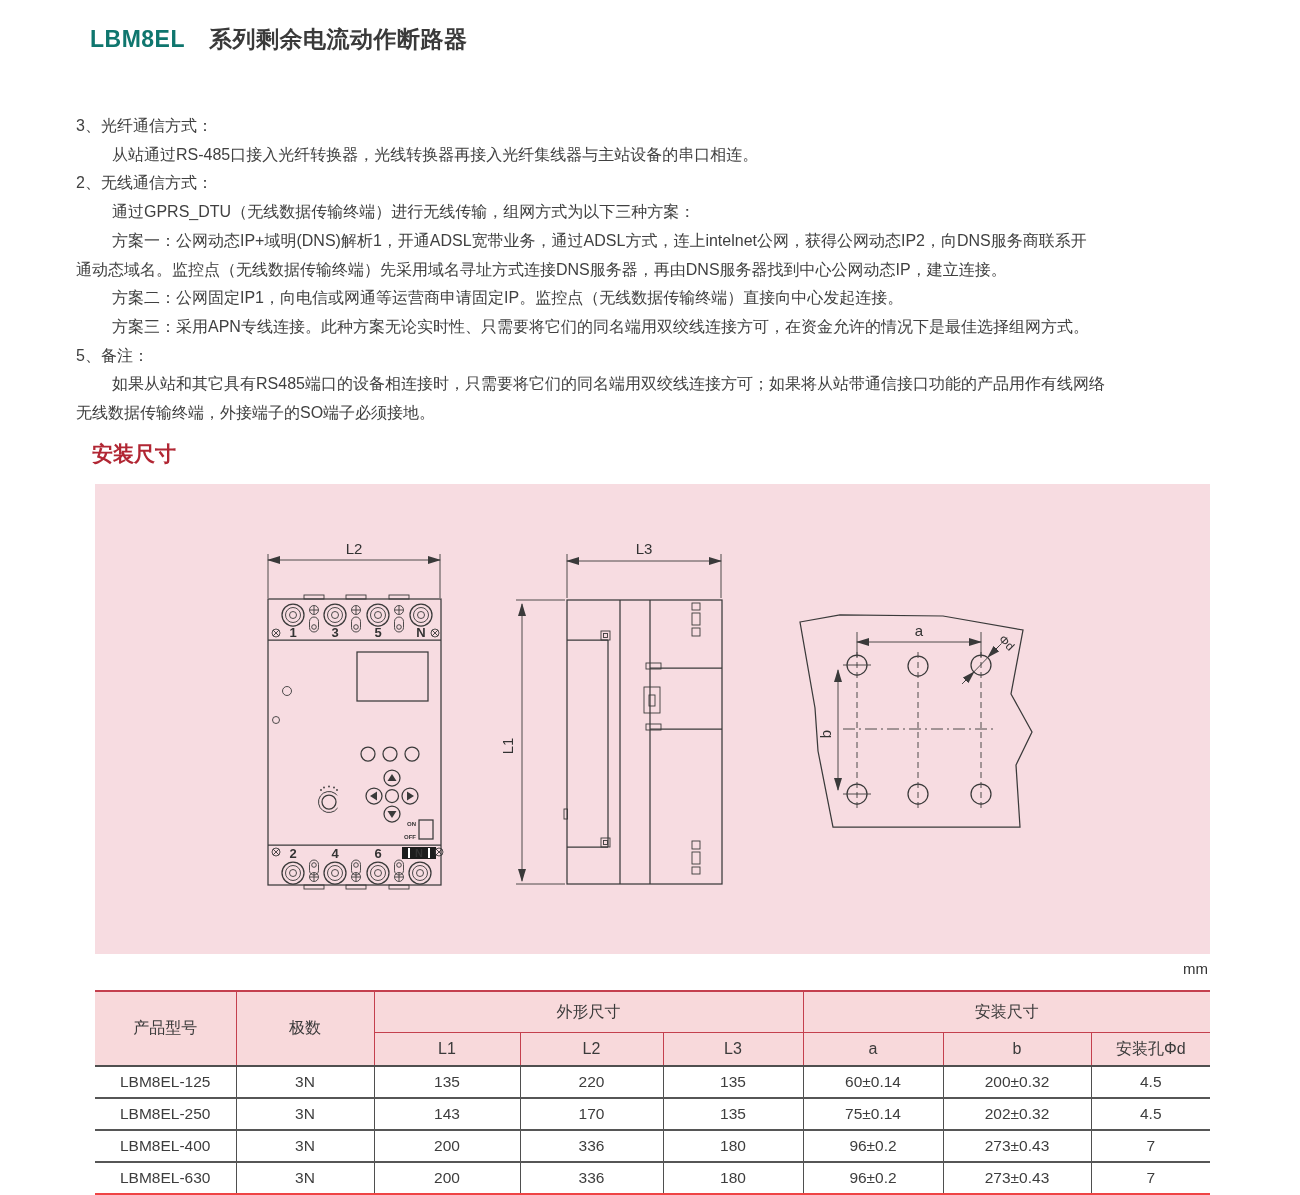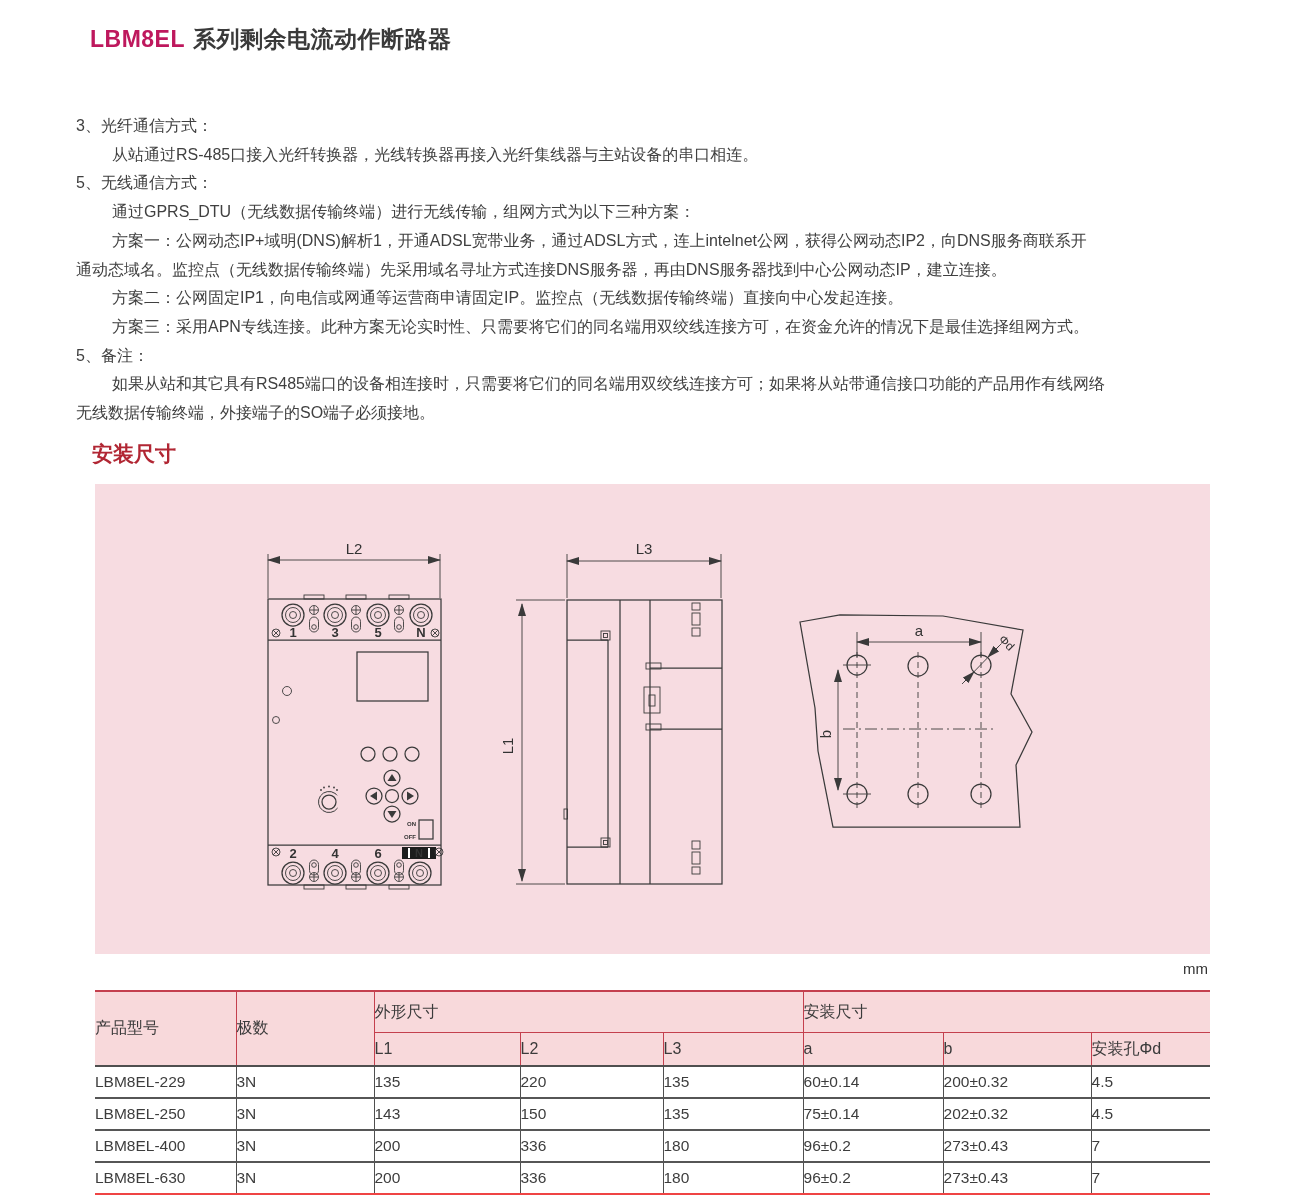--- a/index.html
+++ b/index.html
@@ -1,34 +1,34 @@
 <!DOCTYPE html>
 <html><head>
 <meta charset="utf-8">
 <style>
   html,body{margin:0;padding:0;background:#ffffff;}
   .page{position:relative;width:1300px;height:1195px;background:#ffffff;overflow:hidden;
         font-family:"Liberation Sans","DejaVu Sans",sans-serif;color:#3d3d3d;}
 
   .title{position:absolute;left:90px;top:24px;font-size:23px;font-weight:bold;letter-spacing:0.5px;white-space:nowrap;}
-  .title .model{color:#be185d;margin-right:8px;}
+  .title .model{color:#0f766e;margin-right:24px;}
   .title .rest{color:#3a3a3a;}
 
   .body-text{position:absolute;left:76px;top:112px;width:1130px;font-size:16px;line-height:28.7px;color:#404040;}
   .tline{white-space:nowrap;}
   .tline.ind{padding-left:36px;}
 
   .section-heading{position:absolute;left:92px;top:440px;font-size:21px;font-weight:bold;color:#b12633;}
 
   .panel{position:absolute;left:95px;top:484px;width:1115px;height:470px;background:#f7dce1;}
 
   .unit-label{position:absolute;right:92px;top:960px;font-size:15px;color:#333;}
 
   .dim-table{position:absolute;left:95px;top:990px;width:1115px;border-collapse:collapse;table-layout:fixed;}
-  .dim-table th,.dim-table td{padding:0;text-align:left;vertical-align:middle;font-weight:normal;}
+  .dim-table th,.dim-table td{padding:0;text-align:center;vertical-align:middle;font-weight:normal;}
   .dim-table thead th{background:#f8d9db;color:#3b3b3b;font-size:16px;}
   .dim-table thead tr.group-row th{height:40px;border-top:2.5px solid #c4404e;}
   .dim-table thead tr.sub-row th{height:32px;}
   .dim-table thead th{border-left:1.5px solid #c4404e;}
   .dim-table thead th.first{border-left:none;}
   .dim-table thead th.span-col{border-bottom:1.5px solid #c4404e;}
   .dim-table thead th.rowspan{border-bottom:2px solid #4f4f4f;}
   .dim-table thead tr.sub-row th{border-bottom:2px solid #4f4f4f;}
   .dim-table tbody td{height:30px;background:#ffffff;font-size:15.5px;color:#3d3d3d;
                       border-left:1.3px solid #4f4f4f;border-top:2px solid #565656;}
@@ -49,21 +49,21 @@
 
 <div class="page">
 
   <div class="title">
     <span class="model">LBM8EL</span><span class="rest">系列剩余电流动作断路器</span>
   </div>
 
   <div class="body-text">
     <div class="tline">3、光纤通信方式：</div>
     <div class="tline ind">从站通过RS-485口接入光纤转换器，光线转换器再接入光纤集线器与主站设备的串口相连。</div>
-    <div class="tline">5、无线通信方式：</div>
+    <div class="tline">2、无线通信方式：</div>
     <div class="tline ind">通过GPRS_DTU（无线数据传输终端）进行无线传输，组网方式为以下三种方案：</div>
     <div class="tline ind">方案一：公网动态IP+域明(DNS)解析1，开通ADSL宽带业务，通过ADSL方式，连上intelnet公网，获得公网动态IP2，向DNS服务商联系开</div>
     <div class="tline">通动态域名。监控点（无线数据传输终端）先采用域名寻址方式连接DNS服务器，再由DNS服务器找到中心公网动态IP，建立连接。</div>
     <div class="tline ind">方案二：公网固定IP1，向电信或网通等运营商申请固定IP。监控点（无线数据传输终端）直接向中心发起连接。</div>
     <div class="tline ind">方案三：采用APN专线连接。此种方案无论实时性、只需要将它们的同名端用双绞线连接方可，在资金允许的情况下是最佳选择组网方式。</div>
     <div class="tline">5、备注：</div>
     <div class="tline ind">如果从站和其它具有RS485端口的设备相连接时，只需要将它们的同名端用双绞线连接方可；如果将从站带通信接口功能的产品用作有线网络</div>
     <div class="tline">无线数据传输终端，外接端子的SO端子必须接地。</div>
   </div>
 
@@ -356,34 +356,34 @@
         <th>L1</th>
         <th>L2</th>
         <th>L3</th>
         <th>a</th>
         <th>b</th>
         <th>安装孔Φd</th>
       </tr>
     </thead>
     <tbody>
       <tr>
-        <td>LBM8EL-229</td>
+        <td>LBM8EL-125</td>
         <td>3N</td>
         <td>135</td>
         <td>220</td>
         <td>135</td>
         <td>60±0.14</td>
         <td>200±0.32</td>
         <td>4.5</td>
       </tr>
       <tr>
         <td>LBM8EL-250</td>
         <td>3N</td>
         <td>143</td>
-        <td>150</td>
+        <td>170</td>
         <td>135</td>
         <td>75±0.14</td>
         <td>202±0.32</td>
         <td>4.5</td>
       </tr>
       <tr>
         <td>LBM8EL-400</td>
         <td>3N</td>
         <td>200</td>
         <td>336</td>

